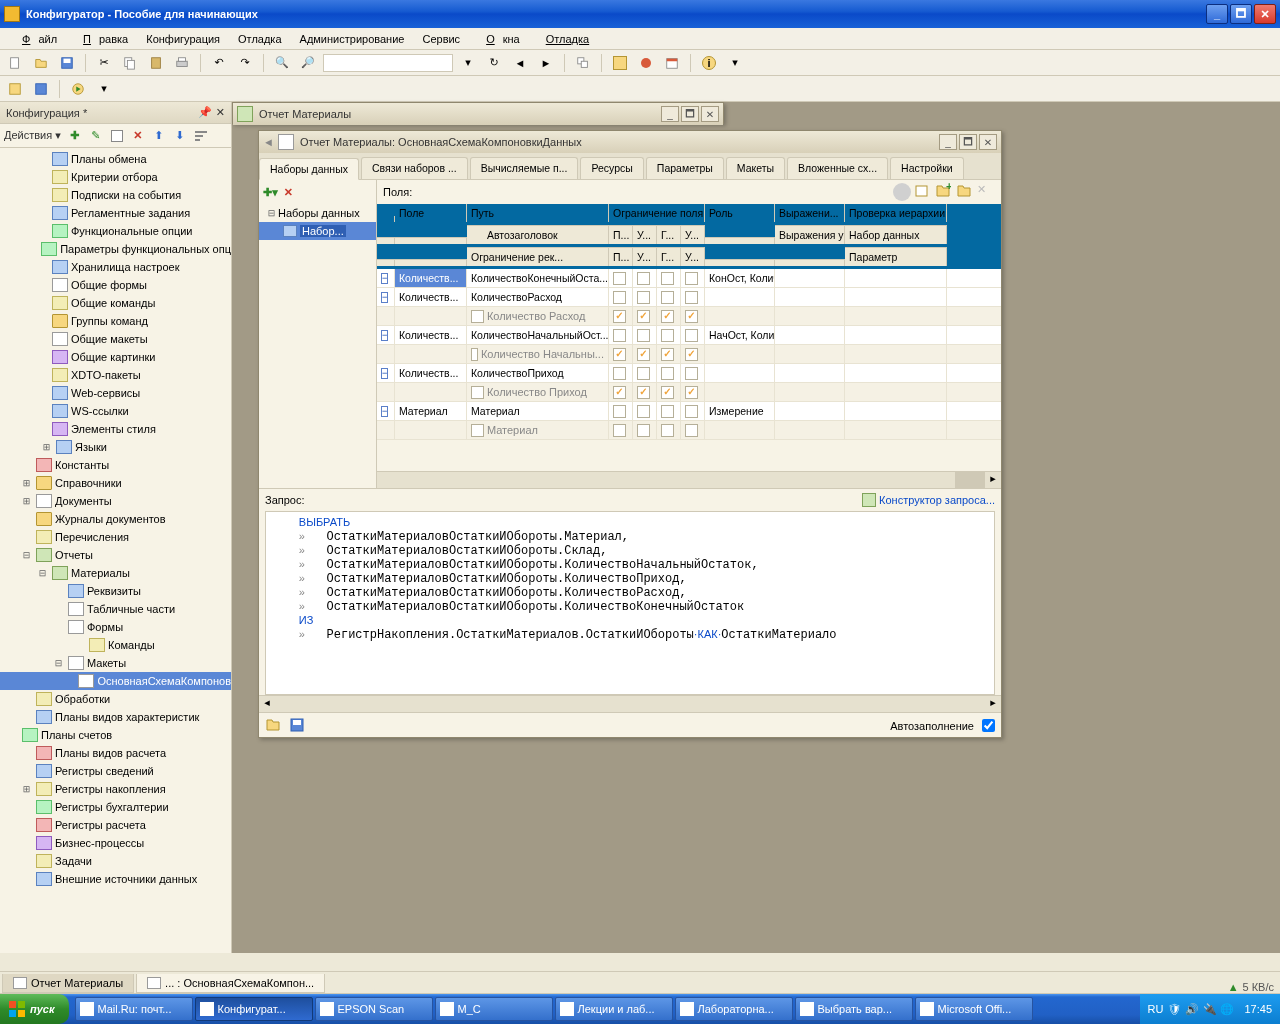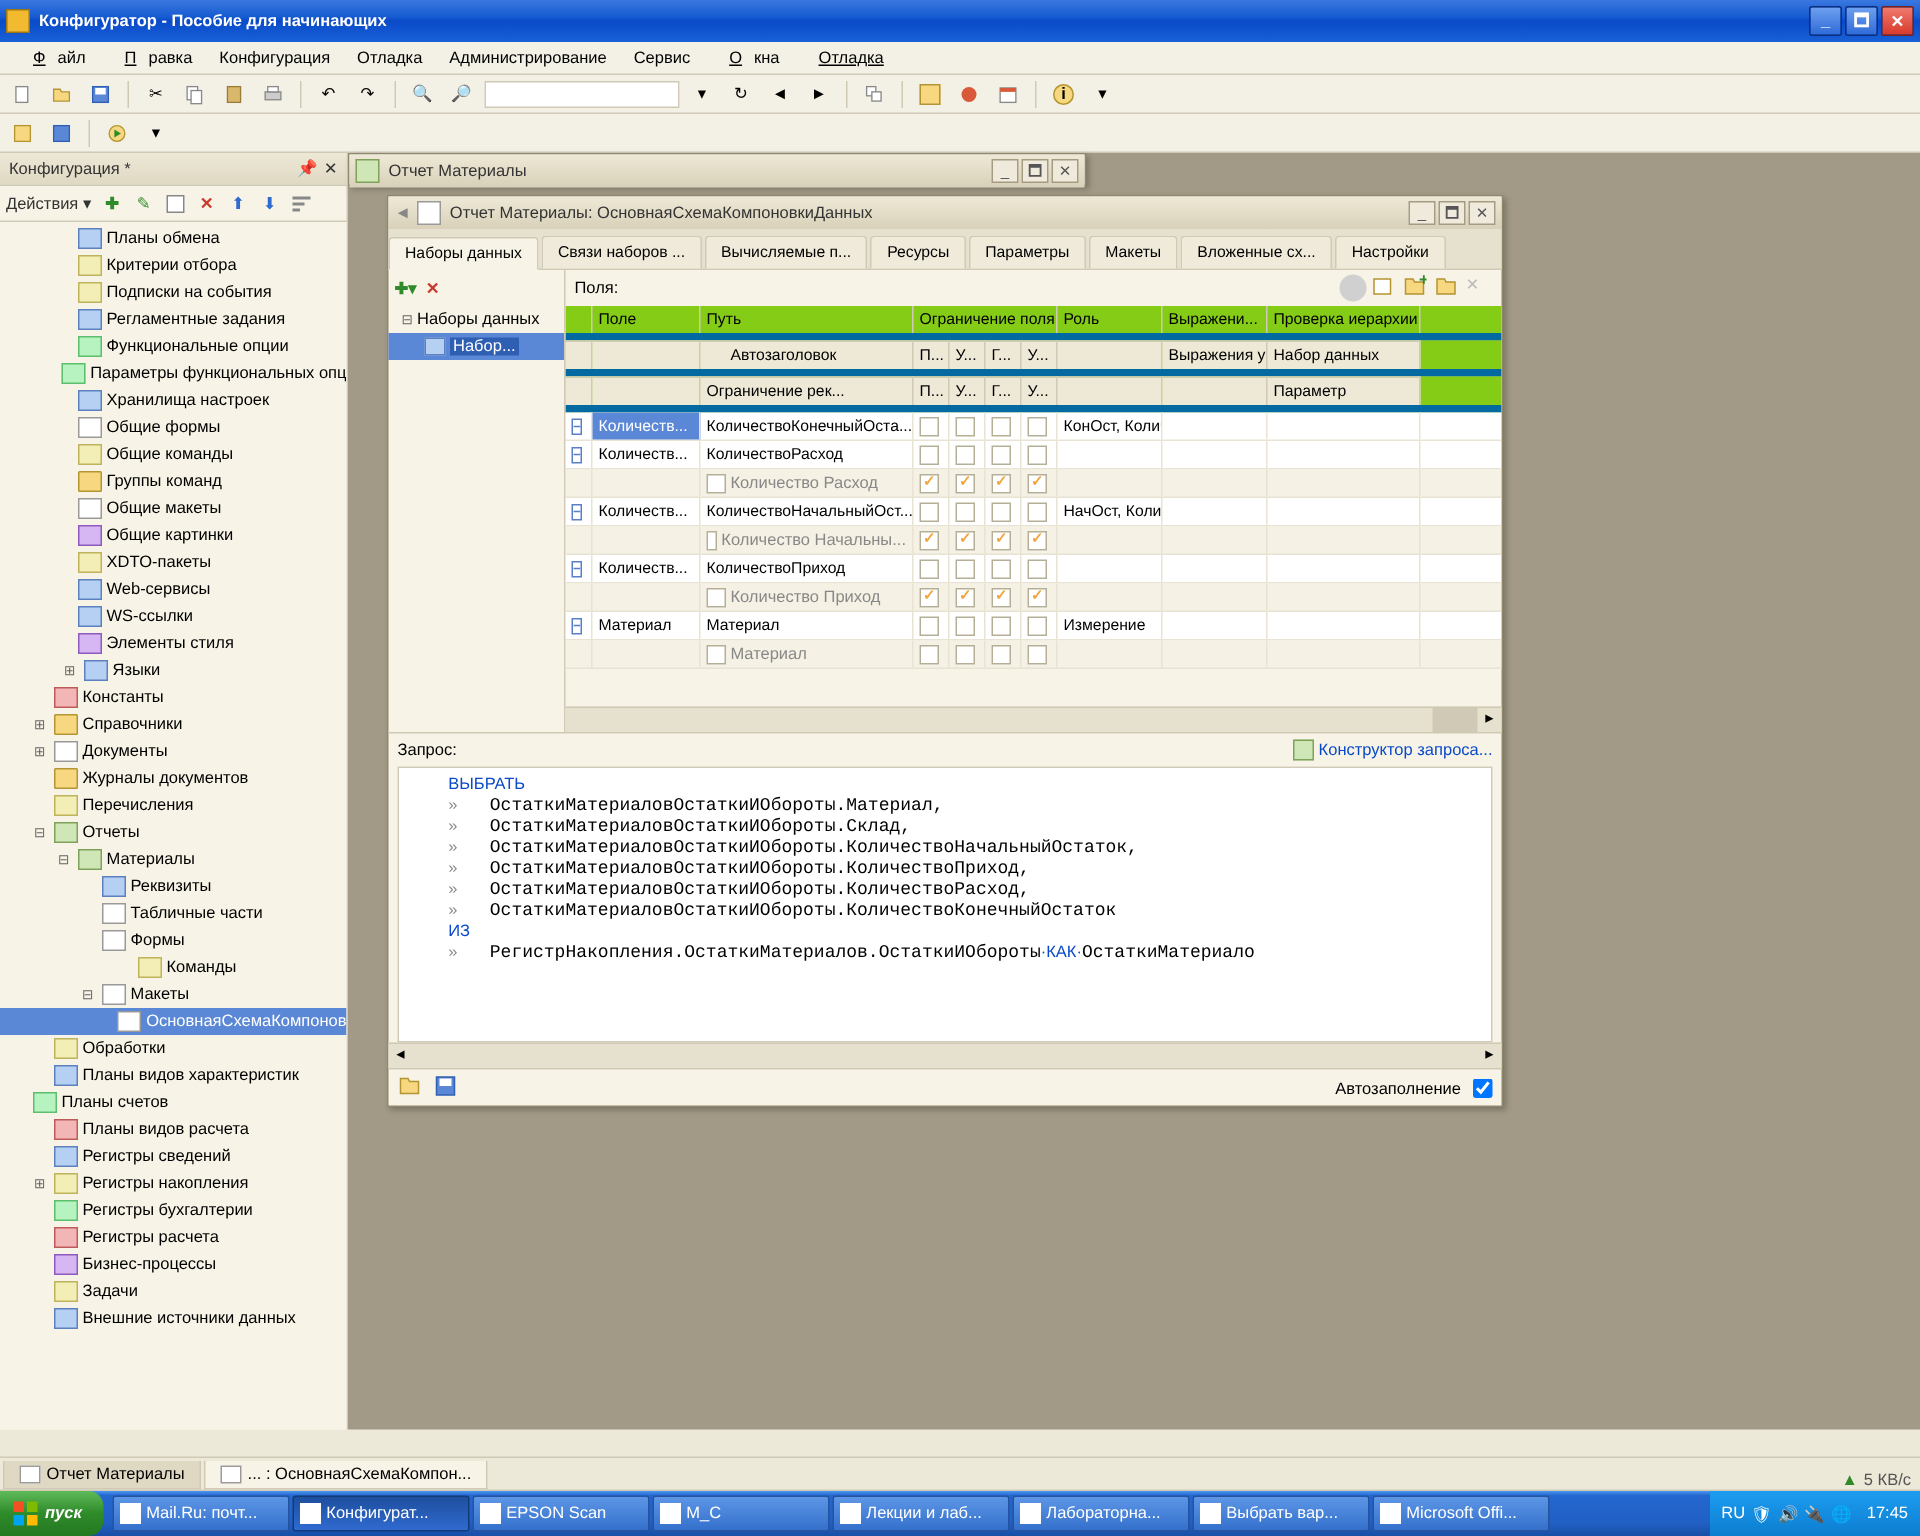--- a/index.html
+++ b/index.html
@@ -68,21 +68,21 @@
 .dstree .drow .tw { width: 13px; text-align: center; color: #666; font-size: 9px; }
 .dstree .drow.selds { background: #5a87d6; color: #fff; }
 .dstree .drow.selds .lab { background: #2f5fb3; color: #fff; padding: 0 2px; }
 
 .fields { flex: 1; display: flex; flex-direction: column; }
 .fields .ftoolbar { height: 24px; display: flex; align-items: center; padding: 0 6px; }
 .fields .ftoolbar .lab { flex: 1; }
 .fields .ftoolbar .fticon { width: 18px; height: 18px; margin-left: 3px; }
 
 .grid { flex: 1; overflow: auto; position: relative; }
-.gh { display: flex; background: #84cc16; border-bottom: 5px solid #0369a1; }
+.gh { display: flex; background: #0369a1; border-bottom: 3px solid #0369a1; align-items: flex-end; }
 .gh .gcell { border-right: 1px solid #cfc9b6; padding: 3px 4px; font-size: 10.5px; white-space: nowrap; overflow: hidden; }
 .gh.subh .gcell { background: #eee9d7; border-top: 1px solid #cfc9b6; }
 
 .gr { display: flex; height: 19px; background: #fff; border-bottom: 1px solid #e8e3d2; align-items: center; }
 .gr .gcell { border-right: 1px solid #e8e3d2; padding: 2px 4px; font-size: 10.5px; white-space: nowrap; overflow: hidden; display: flex; align-items: center; height: 100%; }
 .gr.alt { background: #f5f1e4; }
 .gr.selrow .gcell.fld { background: #5a87d6; color: #fff; }
 
 .cb { width: 13px; height: 13px; border: 1px solid #b5af98; background: #fff; display: inline-block; }
 .cb.chk::after { content: "✓"; color: #f0a43a; font-size: 10px; font-weight: bold; display: block; line-height: 10px; text-align: center; }
@@ -403,21 +403,21 @@
         <div class="row" style="padding-left: 52px;">
           <span class="tw "></span>
           <span class="ico ico-doc"></span>
           <span>Табличные части</span>
         </div>
         <div class="row" style="padding-left: 52px;">
           <span class="tw "></span>
           <span class="ico ico-doc"></span>
           <span>Формы</span>
         </div>
-        <div class="row" style="padding-left: 52px; margin-left: 24px;">
+        <div class="row" style="padding-left: 73px;">
           <span class="tw "></span>
           <span class="ico ico-yel"></span>
           <span>Команды</span>
         </div>
         <div class="row" style="padding-left: 52px;">
           <span class="tw exp"></span>
           <span class="ico ico-doc"></span>
           <span>Макеты</span>
         </div>
         <div class="row sel" style="padding-left: 68px;">

